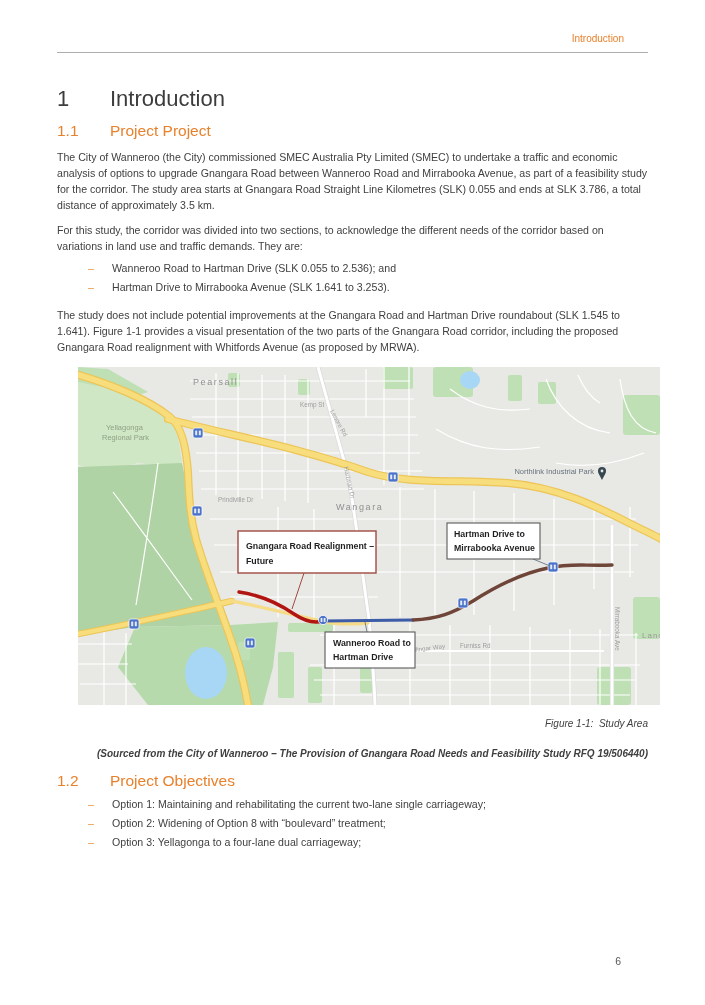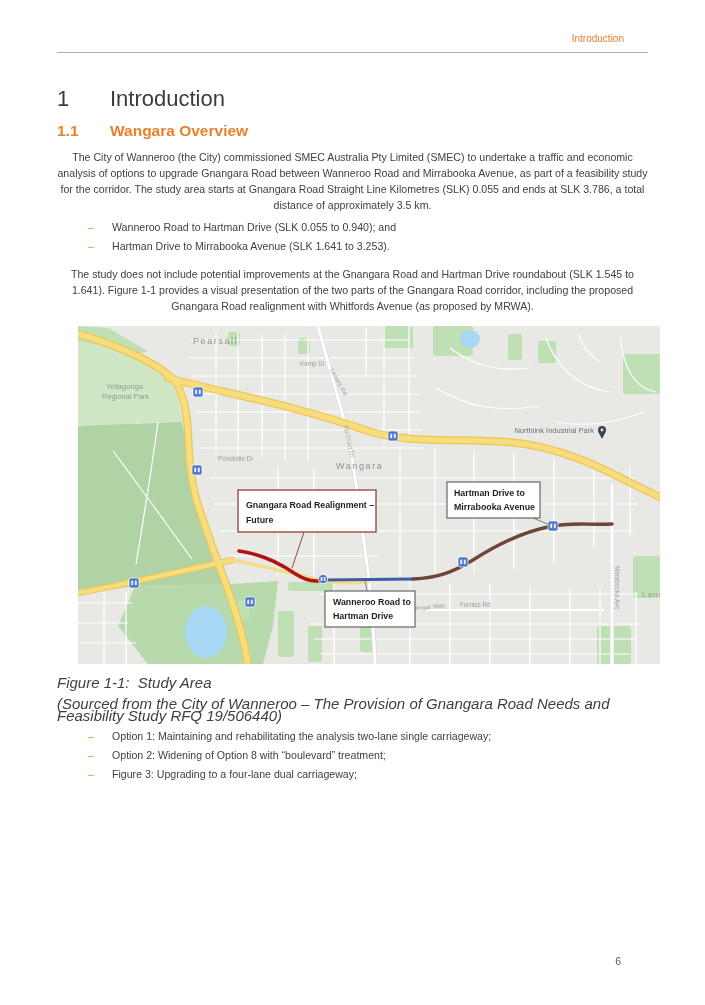--- a/index.html
+++ b/index.html
@@ -2,32 +2,32 @@
 <html><head>
 <meta charset="utf-8">
 <style>
   html,body{margin:0;padding:0;background:#fff;}
   .page{position:relative;width:681px;height:1005px;background:#ffffff;
         font-family:"Liberation Sans",sans-serif;color:#3F3F3F;overflow:hidden;}
   .hdr{position:absolute;top:33px;right:57px;font-size:10px;color:#E8812C;}
   .hrule{position:absolute;top:52px;left:57px;width:591px;border-top:1px solid #ADADAD;}
   .content{position:absolute;left:57px;top:80px;width:591px;}
   h1{margin:6px 0 0;font-size:22px;font-weight:400;color:#3C3C3C;line-height:26px;display:flex;}
-  h2{margin:9px 0 0;font-size:15.5px;font-weight:700;color:#E8812C;line-height:19px;display:flex;}
+  h2{margin:9px 0 0;font-size:15.5px;font-weight:400;color:#E8812C;line-height:19px;display:flex;}
   h2.h2b{margin-top:11px;}
   .hnum{width:53px;flex:none;}
-  p.body{margin:9px 0 0;font-size:10.6px;line-height:16px;white-space:pre-wrap;text-align:center;}
+  p.body{margin:9px 0 0;font-size:10.6px;line-height:16px;white-space:pre-wrap;}
   p.body.tight{margin-top:12px;}
   .li{display:flex;font-size:10.6px;line-height:16px;margin-top:3px;}
   .li.first{margin-top:6px;}
   .dash{width:24px;margin-left:31px;flex:none;color:#E8953F;}
   .litext{flex:1;}
   .mapwrap{margin:12px 0 0 21px;width:582px;height:338px;position:relative;}
-  .cap{margin:13px 0 0;font-size:15px;font-style:italic;line-height:12px;white-space:pre-wrap;}
-  .cap.src{margin-top:9px;}
+  .cap{margin:13px 0 0;font-size:10px;font-style:italic;line-height:12px;white-space:pre-wrap;text-align:right;}
+  .cap.src{margin-top:18px;font-weight:bold;}
   .pnum{position:absolute;top:955px;right:60px;font-size:10.5px;color:#595959;}
   
   .t-place{font-size:9px;fill:#909090;letter-spacing:1.6px;}
   .t-park{font-size:7.5px;fill:#8FA284;}
   .t-poi{font-size:7.5px;fill:#68747D;}
   .t-street{font-size:6.3px;fill:#9E9E9E;}
   .t-area{font-size:8px;fill:#9B9B9B;letter-spacing:1px;}
   .t-callout{font-size:8.8px;font-weight:600;fill:#1F1F1F;}
 </style>
 </head>
@@ -40,28 +40,29 @@
 
   <div class="content">
 
     <h1>
       <span class="hnum">1</span>
       <span>Introduction</span>
     </h1>
 
     <h2>
       <span class="hnum">1.1</span>
-      <span>Wangara Overview</span>
+      <span>Project Project</span>
     </h2>
 
     <p class="body">The City of Wanneroo (the City) commissioned SMEC Australia Pty Limited (SMEC) to undertake a traffic and economic analysis of options to upgrade Gnangara Road between Wanneroo Road and Mirrabooka Avenue, as part of a feasibility study for the corridor. The study area starts at Gnangara Road Straight Line Kilometres (SLK) 0.055 and ends at SLK 3.786, a total distance of approximately 3.5 km.</p>
+    <p class="body">For this study, the corridor was divided into two sections, to acknowledge the different needs of the corridor based on variations in land use and traffic demands. They are:</p>
 
     <div class="li first">
       <span class="dash">–</span>
-      <span class="litext">Wanneroo Road to Hartman Drive (SLK 0.055 to 0.940); and</span>
+      <span class="litext">Wanneroo Road to Hartman Drive (SLK 0.055 to 2.536); and</span>
     </div>
     <div class="li">
       <span class="dash">–</span>
       <span class="litext">Hartman Drive to Mirrabooka Avenue (SLK 1.641 to 3.253).</span>
     </div>
 
     <p class="body tight">The study does not include potential improvements at the Gnangara Road and Hartman Drive roundabout (SLK 1.545 to 1.641). Figure 1-1 provides a visual presentation of the two parts of the Gnangara Road corridor, including the proposed Gnangara Road realignment with Whitfords Avenue (as proposed by MRWA).</p>
 
     <div class="mapwrap">
       <svg width="582" height="338" viewBox="0 0 582 338" xmlns="http://www.w3.org/2000/svg">
@@ -208,31 +209,35 @@
           <rect x="247" y="265" width="90" height="36" fill="#FFFFFF" stroke="#5A5A5A" stroke-width="1.1"></rect>
           <text class="t-callout" x="255" y="279">Wanneroo Road to</text>
           <text class="t-callout" x="255" y="293">Hartman Drive</text>
         </g>
       </svg>
     </div>
 
     <p class="cap">Figure 1-1:  Study Area</p>
     <p class="cap src">(Sourced from the City of Wanneroo – The Provision of Gnangara Road Needs and Feasibility Study RFQ 19/506440)</p>
 
+    <h2 class="h2b">
+      <span class="hnum">1.2</span>
+      <span>Project Objectives</span>
+    </h2>
 
 
     <div class="li first">
       <span class="dash">–</span>
-      <span class="litext">Option 1: Maintaining and rehabilitating the analysis two-lane single carriageway;</span>
+      <span class="litext">Option 1: Maintaining and rehabilitating the current two-lane single carriageway;</span>
     </div>
     <div class="li">
       <span class="dash">–</span>
       <span class="litext">Option 2: Widening of Option 8 with “boulevard” treatment;</span>
     </div>
     <div class="li">
       <span class="dash">–</span>
-      <span class="litext">Figure 3: Upgrading to a four-lane dual carriageway;</span>
+      <span class="litext">Option 3: Yellagonga to a four-lane dual carriageway;</span>
     </div>
 
   </div>
 
   <div class="pnum">6</div>
 </div>
 
 </body></html>

